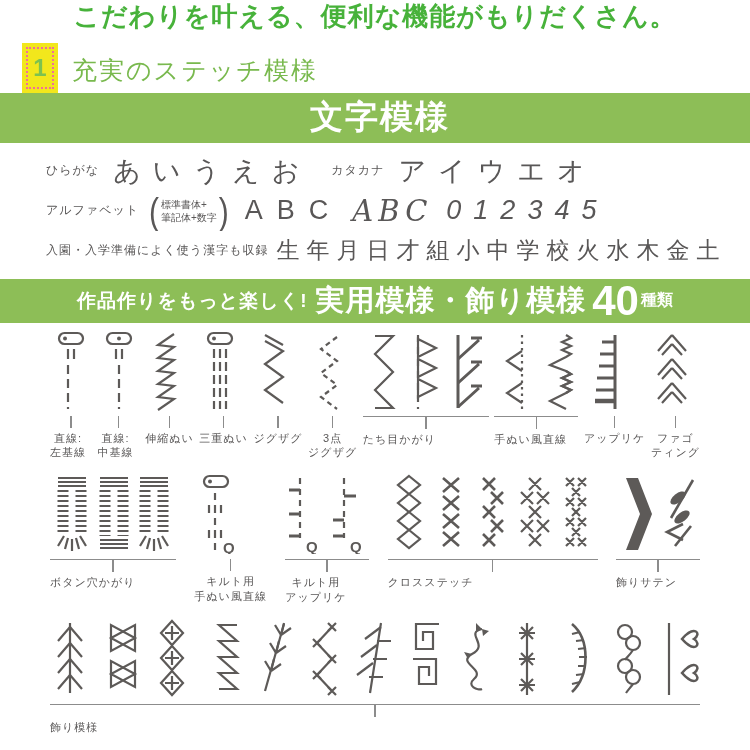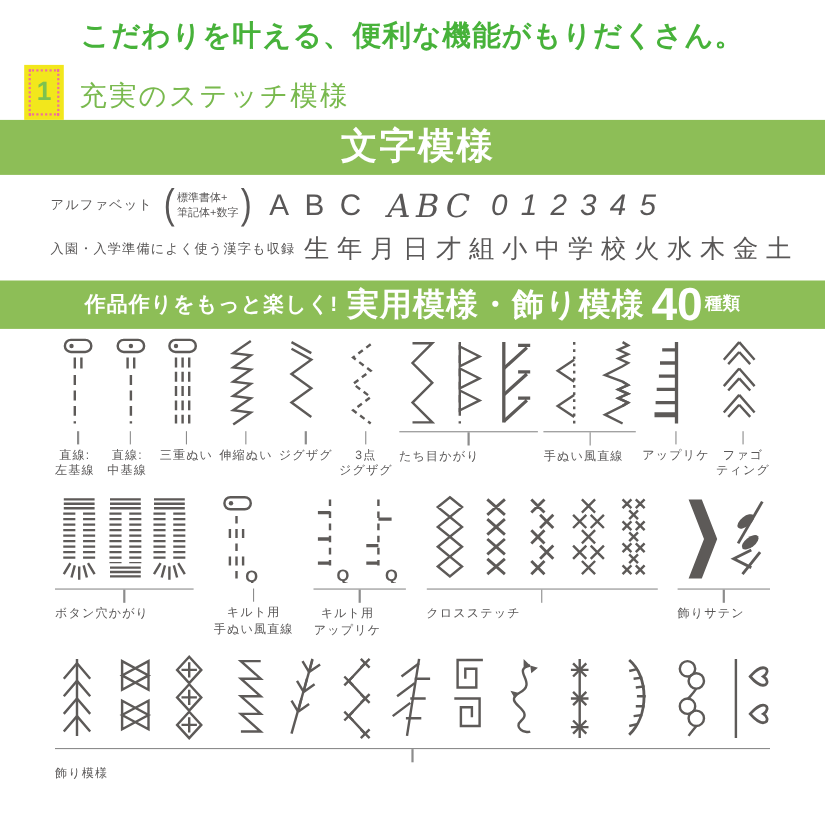--- a/index.html
+++ b/index.html
@@ -1,20 +1,20 @@
 <!DOCTYPE html>
 <html style="--green-heading: #47b23a; --green-subtitle: #79b94e; --green-banner: #8dbe57; --badge-yellow: #f2e71c; --badge-pink: #f06e9c; --green-number: #7dc24f; --bracket-gray: #8c8c8c;"><head>
 <meta charset="utf-8">
 <style>
   * { margin:0; padding:0; box-sizing:border-box; }
   html,body { background:#fff; }
   .page {
     position:relative; width:750px; height:750px; overflow:hidden;
     background:#fff; font-family:"Liberation Sans","DejaVu Sans",sans-serif;
-    color:#595757; padding-top:16px;
+    color:#595757; 
   }
   .main-title {
     text-align:center; color:var(--green-heading,#47b23a);
     font-size:26px; font-weight:bold; letter-spacing:1px; line-height:1.25;
   }
   .section-head { display:flex; align-items:flex-end; margin:10px 0 0 22px; height:50px; }
   .badge {
     width:36px; height:50px; background:var(--badge-yellow,#f2e71c);
     display:flex; align-items:center; justify-content:center;
   }
@@ -83,20 +83,26 @@
     </div>
     <div class="section-title">充実のステッチ模様</div>
   </div>
 
   <div class="banner banner-moji">
     <span class="big">文字模様</span>
   </div>
 
   <div class="char-area">
     <div class="char-row">
+      <span class="sm">ひらがな</span>
+      <span class="bigchars">あいうえお</span>
+      <span class="sm gap-l">カタカナ</span>
+      <span class="bigchars">アイウエオ</span>
+    </div>
+    <div class="char-row">
       <span class="sm">アルファベット</span>
       <span class="paren">
         <span class="bracket">(</span>
         <span class="plines"><span>標準書体+</span><br><span>筆記体+数字</span></span>
         <span class="bracket">)</span>
       </span>
       <span class="abc">ABC</span>
       <span class="abc-script">ABC</span>
       <span class="nums">012345</span>
     </div>
@@ -144,43 +150,43 @@
           </div>
           <div class="connector">
             <div class="tick"></div>
           </div>
           <div class="slabel">直線:<br>中基線</div>
         </div>
         <div class="sgroup">
           <div class="sglyphs">
             <div class="sglyph">
               <svg viewBox="0 0 40 80" xmlns="http://www.w3.org/2000/svg">
+                <path d="M28 3 L12 14 L28 16 L12 27 L28 29 L12 40 L28 42 L12 53 L28 55 L12 66 L28 68 L12 79"></path>
+              </svg>
+            </div>
+          </div>
+          <div class="connector">
+            <div class="tick"></div>
+          </div>
+          <div class="slabel">伸縮ぬい</div>
+        </div>
+        <div class="sgroup">
+          <div class="sglyphs">
+            <div class="sglyph">
+              <svg viewBox="0 0 40 80" xmlns="http://www.w3.org/2000/svg">
                 <rect x="8" y="2" width="24" height="11" rx="5.5"></rect>
                 <circle class="f" cx="14" cy="7.5" r="2"></circle>
                 <path d="M14 18 V78 M20 18 V78 M26 18 V78" stroke-dasharray="9 4"></path>
               </svg>
             </div>
           </div>
           <div class="connector">
             <div class="tick"></div>
           </div>
           <div class="slabel">三重ぬい</div>
-        </div>
-        <div class="sgroup">
-          <div class="sglyphs">
-            <div class="sglyph">
-              <svg viewBox="0 0 40 80" xmlns="http://www.w3.org/2000/svg">
-                <path d="M28 3 L12 14 L28 16 L12 27 L28 29 L12 40 L28 42 L12 53 L28 55 L12 66 L28 68 L12 79"></path>
-              </svg>
-            </div>
-          </div>
-          <div class="connector">
-            <div class="tick"></div>
-          </div>
-          <div class="slabel">伸縮ぬい</div>
         </div>
         <div class="sgroup">
           <div class="sglyphs">
             <div class="sglyph">
               <svg viewBox="0 0 40 80" xmlns="http://www.w3.org/2000/svg">
                 <path d="M11 4 L29 14"></path>
                 <path d="M11 10 L29 20 L11 33 L29 46 L11 59 L29 72"></path>
               </svg>
             </div>
           </div>

